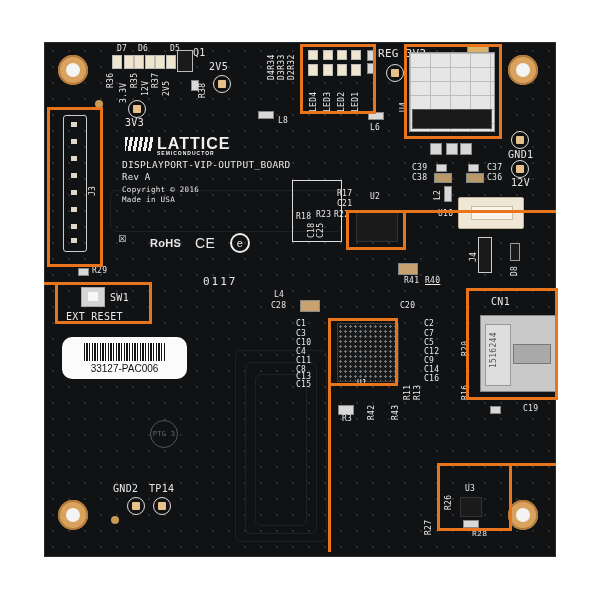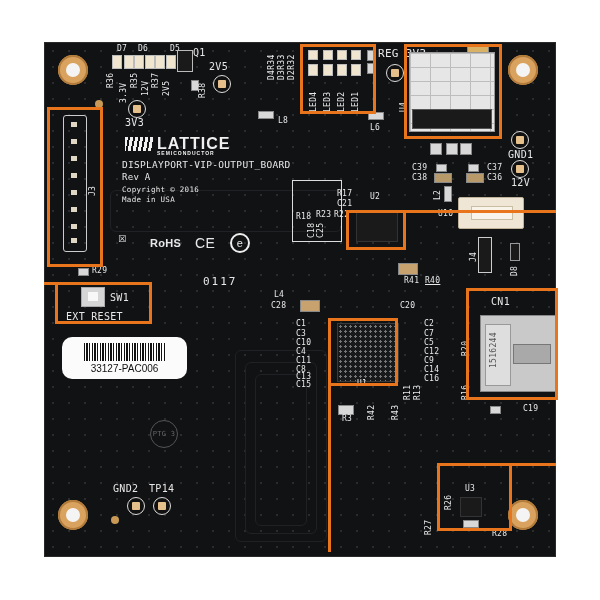--- a/index.html
+++ b/index.html
@@ -227,21 +227,21 @@
 <div class="silk sm vert" style="left:490px;top:368px;color:#555;">1516244</div>
 <div class="silk sm vert" style="left:462px;top:356px;">R20</div>
 <div class="silk sm vert" style="left:462px;top:400px;">R16</div>
 <div class="smd" style="left:490px;top:406px;"></div>
 <div class="silk sm" style="left:503px;top:405px;margin-left:20px;">C19</div>
 
 <div class="silk sm" style="left:465px;top:485px;">U3</div>
 <div class="ic" style="left:460px;top:497px;width:20px;height:18px;"></div>
 <div class="silk sm vert" style="left:445px;top:510px;">R26</div>
 <div class="silk sm vert" style="left:425px;top:535px;">R27</div>
-<div class="silk sm" style="left:492px;top:530px;">R28</div>
+<div class="silk sm" style="left:472px;top:530px;font-family:Liberation Mono, monospace;">R28</div>
 <div class="smd" style="left:463px;top:520px;width:14px;"></div>
 
 <div class="silk" style="left:150px;top:420px;width:26px;height:26px;border:1.5px solid #555;border-radius:50%;color:#666;font-size:7px;text-align:center;line-height:26px;">PTG 3</div>
 <div class="silk" style="left:113px;top:484px;">GND2</div>
 <div class="silk" style="left:149px;top:484px;">TP14</div>
 <div class="tp" style="left:127px;top:497px;"></div>
 <div class="tp" style="left:153px;top:497px;"></div>
 <div class="via" style="left:111px;top:516px;"></div>
 
 <div class="hl" style="left:300px;top:44px;width:76px;height:70px;"></div>

